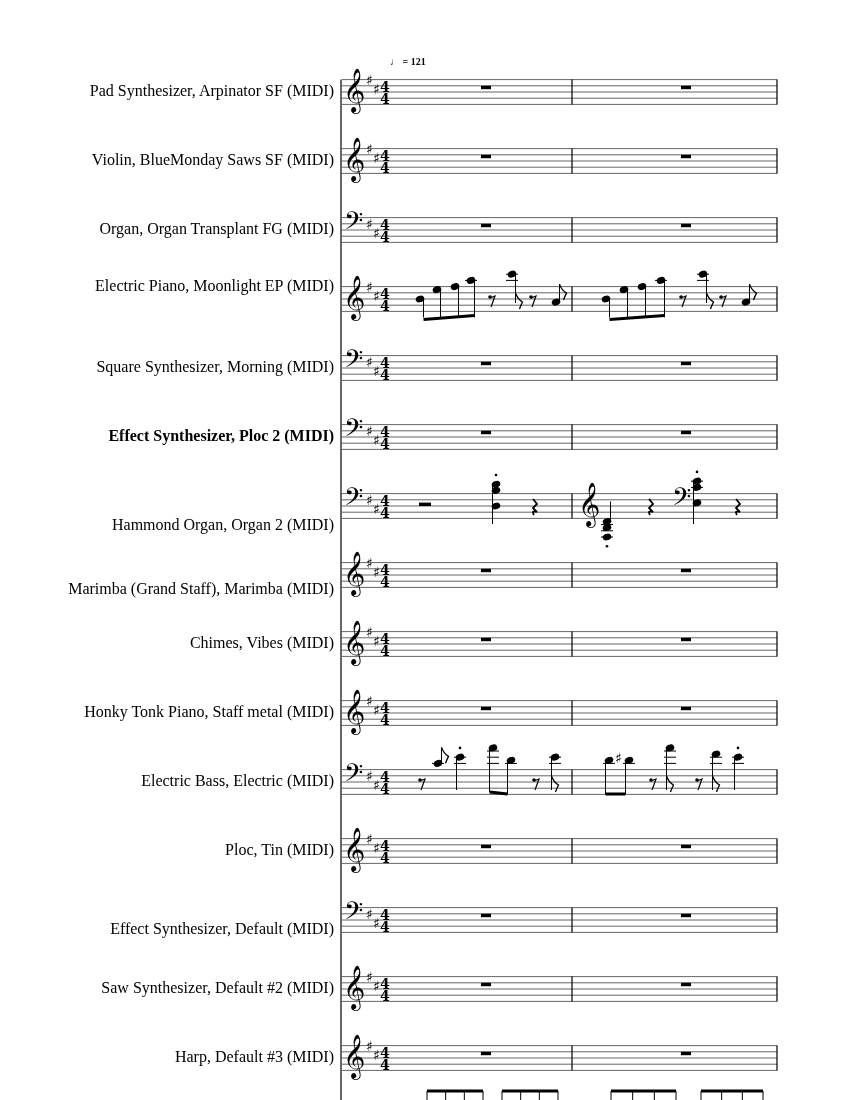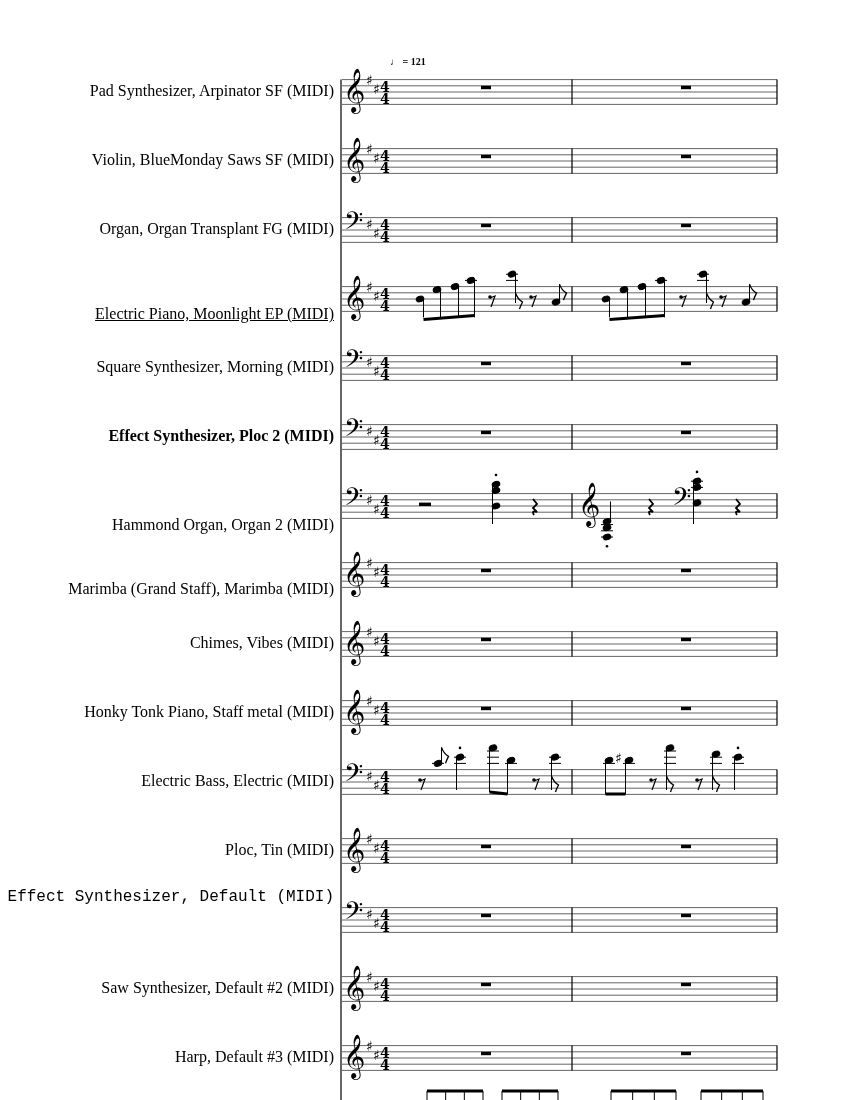--- a/index.html
+++ b/index.html
@@ -13,30 +13,30 @@
 
 <div class="tempo">
   <span>♩</span>
   <span>= 121</span>
 </div>
 
 <div id="labels">
     <div class="label" style="top: 83px;">Pad Synthesizer, Arpinator SF (MIDI)</div>
     <div class="label" style="top: 152px;">Violin, BlueMonday Saws SF (MIDI)</div>
     <div class="label" style="top: 221px;">Organ, Organ Transplant FG (MIDI)</div>
-    <div class="label" style="top: 306px; text-decoration: underline;">Electric Piano, Moonlight EP (MIDI)</div>
+    <div class="label" style="top: 278px;">Electric Piano, Moonlight EP (MIDI)</div>
     <div class="label" style="top: 359px;">Square Synthesizer, Morning (MIDI)</div>
     <div class="label" style="top: 428px; font-weight: bold;">Effect Synthesizer, Ploc 2 (MIDI)</div>
     <div class="label" style="top: 517px;">Hammond Organ, Organ 2 (MIDI)</div>
     <div class="label" style="top: 566px; margin-top: 15px;">Marimba (Grand Staff), Marimba (MIDI)</div>
     <div class="label" style="top: 635px;">Chimes, Vibes (MIDI)</div>
     <div class="label" style="top: 704px;">Honky Tonk Piano, Staff metal (MIDI)</div>
     <div class="label" style="top: 773px;">Electric Bass, Electric (MIDI)</div>
     <div class="label" style="top: 842px;">Ploc, Tin (MIDI)</div>
-    <div class="label" style="top: 889px; font-family: Liberation Mono, monospace;">Effect Synthesizer, Default (MIDI)</div>
+    <div class="label" style="top: 921px;">Effect Synthesizer, Default (MIDI)</div>
     <div class="label" style="top: 980px;">Saw Synthesizer, Default #2 (MIDI)</div>
     <div class="label" style="top: 1049px;">Harp, Default #3 (MIDI)</div>
   </div>
 
 <svg id="score" xmlns="http://www.w3.org/2000/svg" width="850" height="1100" viewBox="0 0 850 1100">
     <line x1="341" y1="79.6" x2="341" y2="1100" stroke="#000" stroke-width="1.2"></line>
     <g>
       <line x1="342" x2="777" y1="79.6" y2="79.6" stroke="#555" stroke-width="0.9"></line>
       <line x1="342" x2="777" y1="85.8" y2="85.8" stroke="#555" stroke-width="0.9"></line>
       <line x1="342" x2="777" y1="92" y2="92" stroke="#555" stroke-width="0.9"></line>

